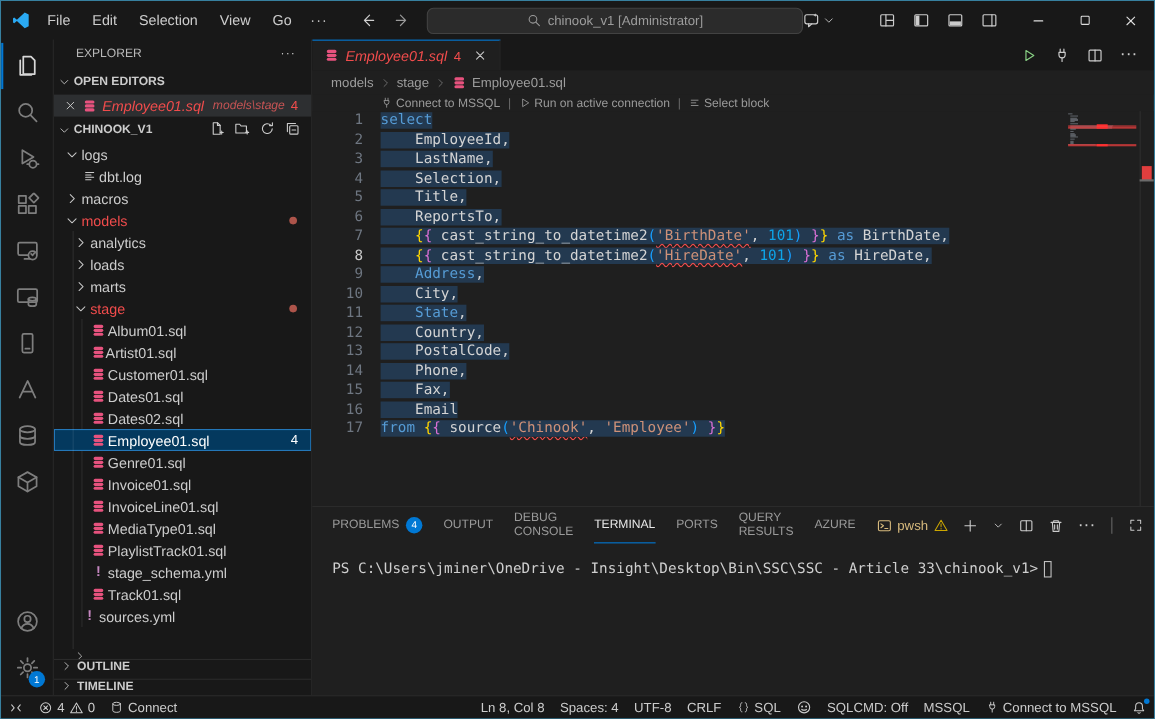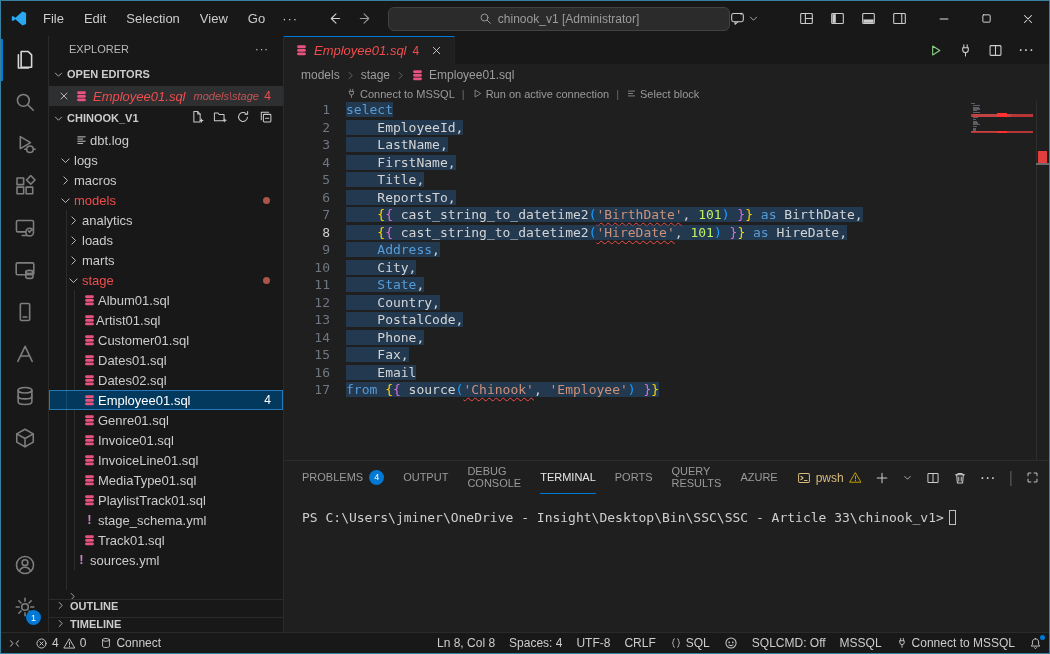--- a/index.html
+++ b/index.html
@@ -70,21 +70,21 @@
   .crumb-sep{color:#767676;font-size:11px}
   .codelens{height:15px;flex:0 0 15px;display:flex;align-items:center;gap:5px;padding-left:62px;color:#9a9a9a;font-size:11px}
   .codelens .icon{color:#9a9a9a}
   .lens-sep{color:#6a6a6a;margin:0 2px}
   .code{flex:1;position:relative;font-family:"DejaVu Sans Mono",monospace;font-size:13px;overflow:hidden;background:#1f1f1f}
   .code-line{display:flex;height:17.5px;line-height:17.5px}
   .gutter{width:46px;flex:0 0 46px;text-align:right;color:#6e7681}
   .code-line.cur .gutter{color:#cccccc}
   .lc{white-space:pre;margin-left:16px}
   .sel{background:rgba(38,79,120,.55)}
-  .tk-kw{color:#569cd6}.tk-id{color:#d4d4d4}.tk-str{color:#ce9178}.tk-num{color:#bef264}
+  .tk-kw{color:#569cd6}.tk-id{color:#d4d4d4}.tk-str{color:#ce9178}.tk-num{color:#0ea5e9}
   .tk-b1{color:#ffd700}.tk-b2{color:#da70d6}.tk-b3{color:#179fff}
   .tk-strq{color:#ce9178;text-decoration:underline wavy #f14c4c 1px;text-underline-offset:3px}
   .minimap{position:absolute;top:2px;right:16px;width:62px}
   .overview{position:absolute;top:0;right:0;width:13px;height:100%;border-left:1px solid #2e2e2e}
   .ov-err{position:absolute;right:2px;width:9px;background:#e13e3e}
   .ov-dash{position:absolute;right:0;width:13px;height:2px;background:#6b6b6b}
 
   
   .panel{height:172px;flex:0 0 172px;border-top:1px solid #2b2b2b;background:#1f1f1f;display:flex;flex-direction:column}
   .panel-head{height:33px;flex:0 0 33px;display:flex;align-items:center;padding:0 12px 0 18px;gap:19px}
@@ -390,36 +390,36 @@
                   <rect x="5" y="5" width="8.6" height="8.6" rx="1"></rect>
                   <path d="M7.4 9.3h3.8"></path>
                   <path d="M2.6 11V2.6H11"></path>
                 </svg>
               </span></span>
           </div>
       </div>
       <div class="tree">
 
         <div class="guide" style="left:25px;top:160px;height:280px"></div>
-      <div class="tree-row" style="padding-left:18px">
+      <div class="tree-row" style="padding-left:10px">
+            <span class="icon chev">
+              <svg width="13" height="13" viewBox="0 0 16 16">
+                <path d="M3.5 6 8 10.5l4.5-4.5"></path>
+              </svg>
+            </span>
+            <span class="tr-label">logs</span>
+          </div>
+          <div class="tree-row" style="padding-left:18px">
             <span style="width:8px"></span>
             <span class="icon ">
               <svg width="13" height="13" viewBox="0 0 16 16">
                 <path d="M3.5 3.5h9M3.5 6.2h6M3.5 8.9h9M3.5 11.6h6"></path>
               </svg>
             </span>
             <span class="tr-label" style="margin-left:2px">dbt.log</span>
-          </div>
-          <div class="tree-row" style="padding-left:10px">
-            <span class="icon chev">
-              <svg width="13" height="13" viewBox="0 0 16 16">
-                <path d="M3.5 6 8 10.5l4.5-4.5"></path>
-              </svg>
-            </span>
-            <span class="tr-label">logs</span>
           </div>
           <div class="tree-row" style="padding-left:10px">
             <span class="icon chev">
               <svg width="13" height="13" viewBox="0 0 16 16">
                 <path d="M6 3.5 10.5 8 6 12.5"></path>
               </svg>
             </span>
             <span class="tr-label">macros</span>
           </div>
           <div class="tree-row" style="padding-left:10px">
@@ -761,21 +761,21 @@
             <div class="code-line">
               <span class="gutter">2</span>
               <span class="lc"><span class="sel"><span class="tk-id">    EmployeeId,</span></span></span>
             </div>
             <div class="code-line">
               <span class="gutter">3</span>
               <span class="lc"><span class="sel"><span class="tk-id">    LastName,</span></span></span>
             </div>
             <div class="code-line">
               <span class="gutter">4</span>
-              <span class="lc"><span class="sel"><span class="tk-id">    FirstName,</span></span></span>
+              <span class="lc"><span class="sel"><span class="tk-id">    Selection,</span></span></span>
             </div>
             <div class="code-line">
               <span class="gutter">5</span>
               <span class="lc"><span class="sel"><span class="tk-id">    Title,</span></span></span>
             </div>
             <div class="code-line">
               <span class="gutter">6</span>
               <span class="lc"><span class="sel"><span class="tk-id">    ReportsTo,</span></span></span>
             </div>
             <div class="code-line">

